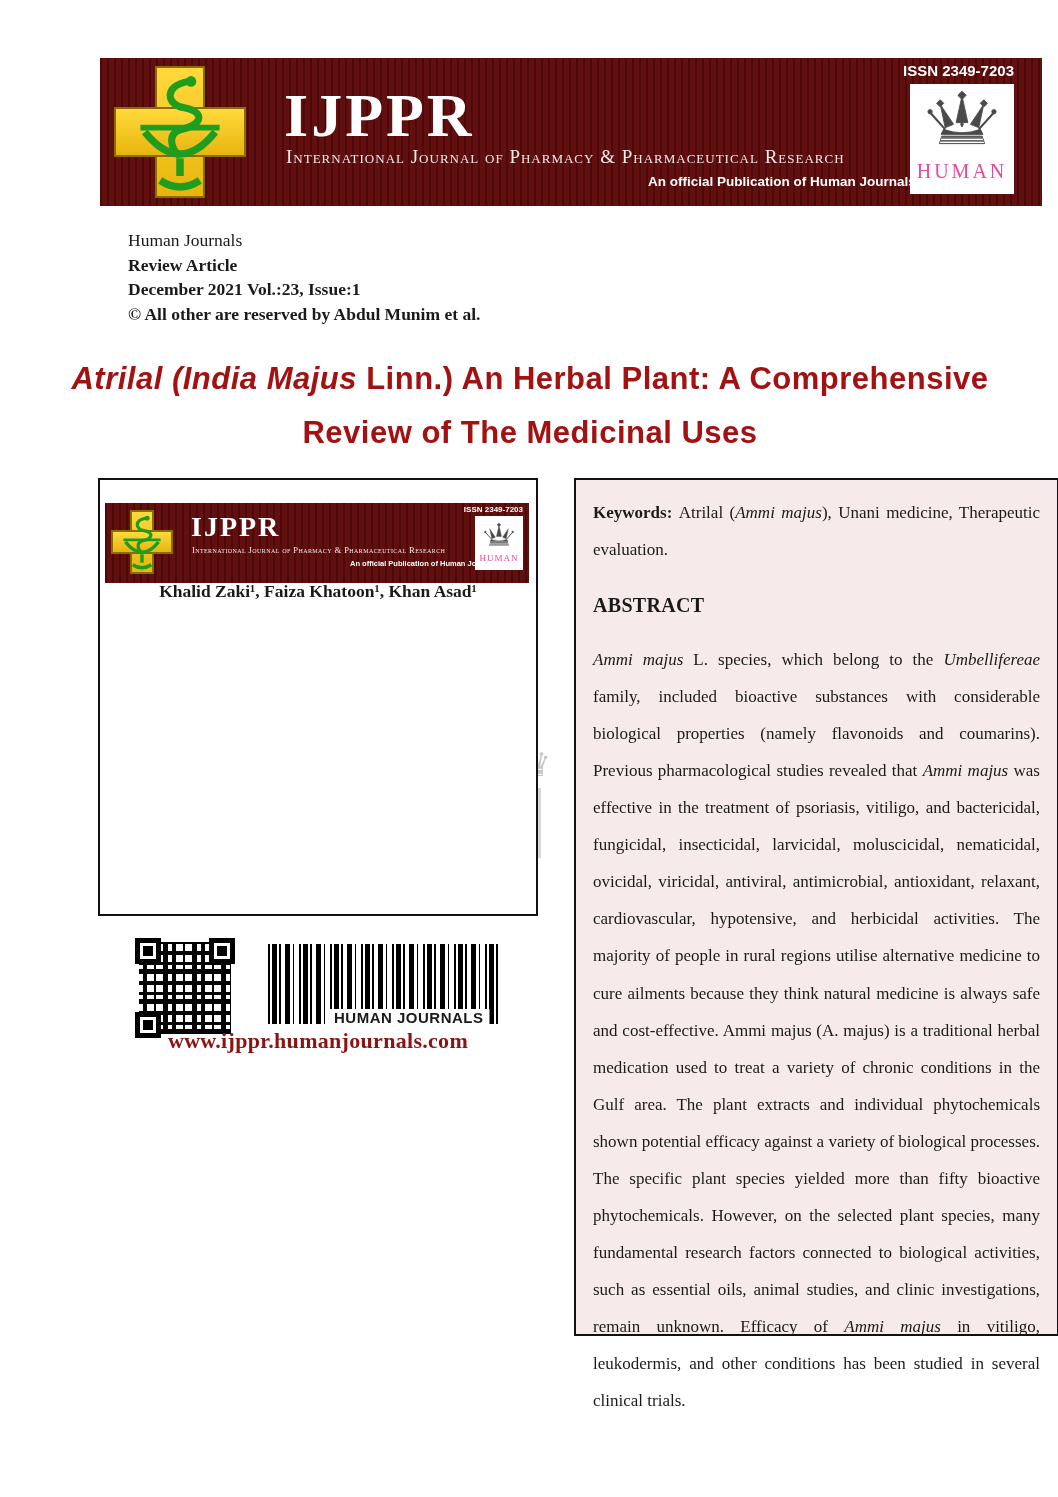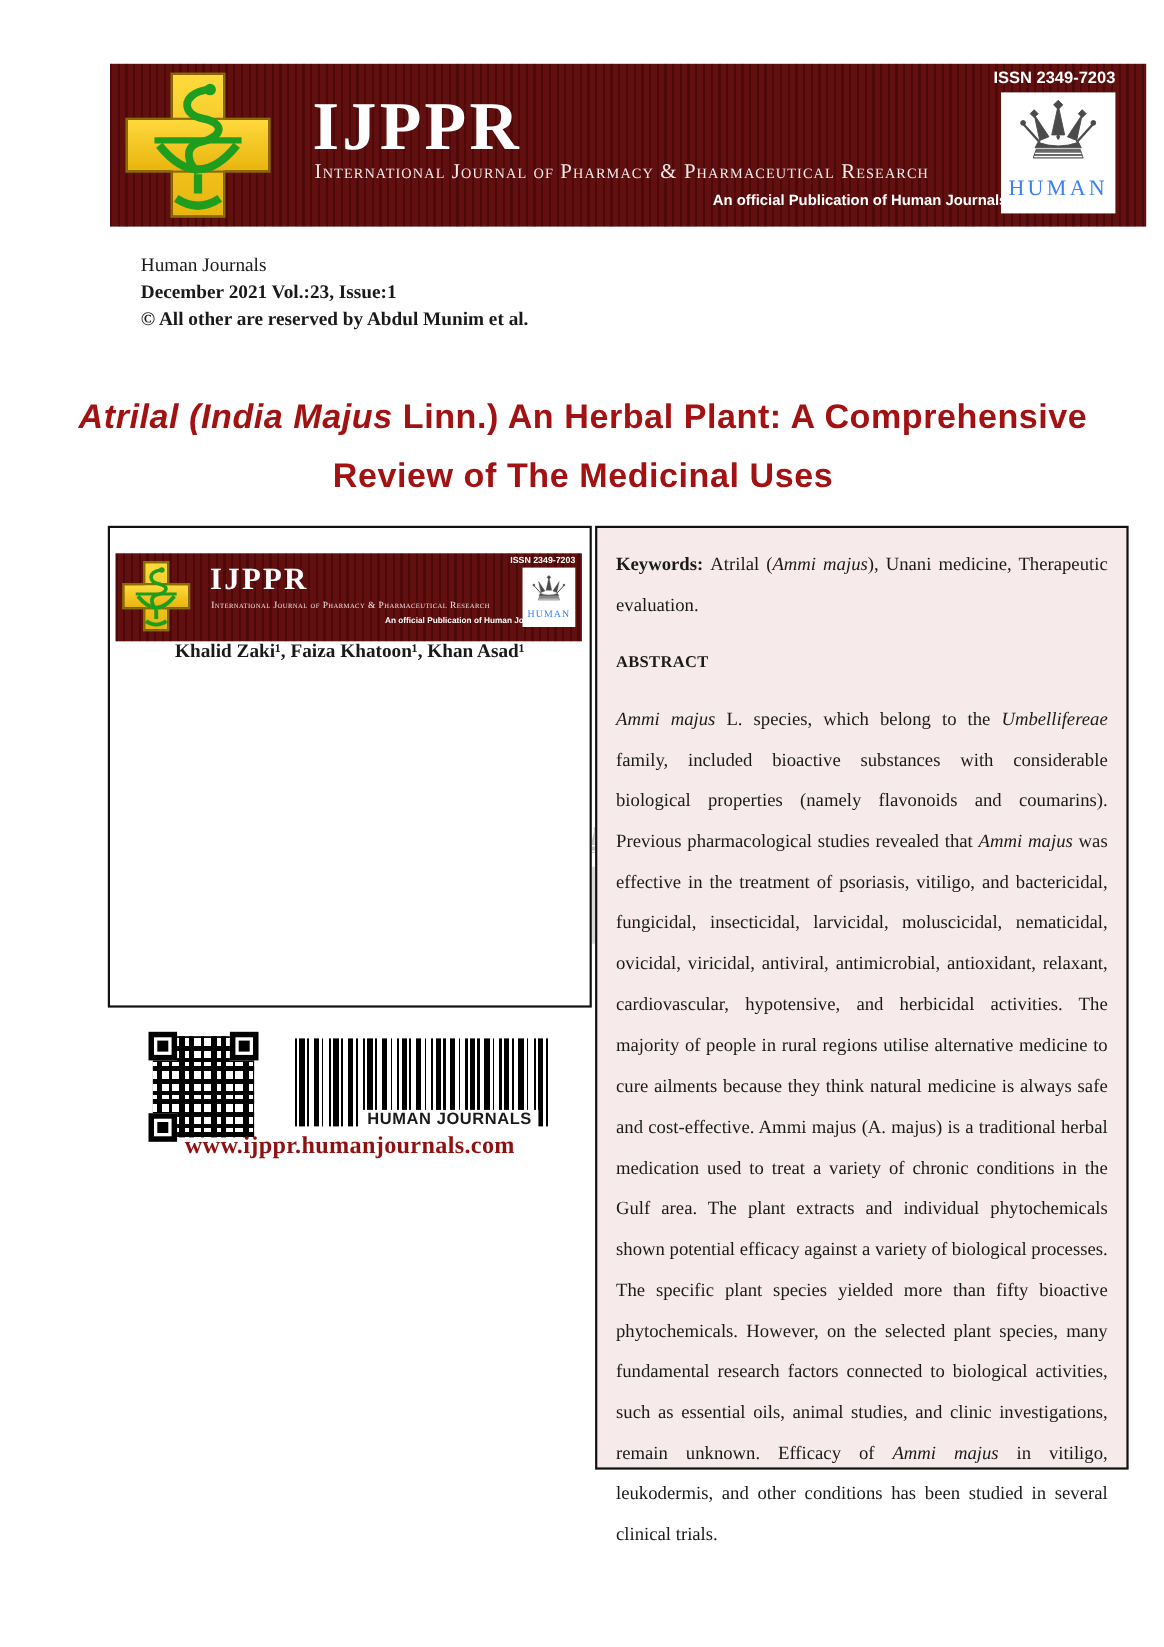--- a/index.html
+++ b/index.html
@@ -24,21 +24,21 @@
   .banner-lg .acronym{left:184px;top:22px;font-size:62px;letter-spacing:3px;}
   .journal-subtitle{position:absolute;color:#f3eaea;font-variant:small-caps;letter-spacing:1px;white-space:nowrap;}
   .banner-lg .journal-subtitle{left:186px;top:88px;font-size:19px;}
   .tagline{position:absolute;color:#fff;font-family:"Liberation Sans",sans-serif;font-weight:bold;white-space:nowrap;}
   .banner-lg .tagline{left:548px;top:116px;font-size:13.5px;}
   .issn{position:absolute;color:#fff;font-family:"Liberation Sans",sans-serif;font-weight:bold;}
   .banner-lg .issn{right:28px;top:4px;font-size:15px;}
   .human-box{position:absolute;background:#fff;text-align:center;}
   .banner-lg .human-box{right:28px;top:26px;width:104px;height:110px;}
   .human-box svg{display:block;margin:6px auto 0;}
-  .human-label{font-family:"Liberation Serif",serif;color:#3b82f6;letter-spacing:3px;}
+  .human-label{font-family:"Liberation Serif",serif;color:#ec4899;letter-spacing:3px;}
   .banner-lg .human-label{font-size:20px;margin-top:-2px;}
   
   .cross-wrap{position:absolute;}
   .banner-lg .cross-wrap{left:14px;top:8px;width:132px;height:132px;}
   .cross{position:absolute;inset:0;}
   .cross::before,.cross::after{content:"";position:absolute;background:linear-gradient(180deg,#ffd93c,#e8b50e);border:2px solid #8a6d00;box-sizing:border-box;}
   .cross::before{left:31%;top:0;width:38%;height:100%;}
   .cross::after{left:0;top:31%;width:100%;height:38%;}
   .cross-svg{position:absolute;left:0;top:0;width:100%;height:100%;z-index:2;}
 
@@ -79,24 +79,24 @@
   .finder::before{content:"";position:absolute;left:3px;top:3px;width:10px;height:10px;background:#000;}
   .finder.tl{left:0;top:0;} .finder.tr{right:0;top:0;} .finder.bl{left:0;bottom:0;}
   .barcode{position:absolute;left:268px;top:944px;width:233px;height:80px;z-index:1;
     background:repeating-linear-gradient(90deg,#000 0 2px,#fff 2px 4px,#000 4px 9px,#fff 9px 11px,#000 11px 13px,#fff 13px 17px,#000 17px 22px,#fff 22px 25px,#000 25px 26px,#fff 26px 31px);}
   .barcode-label{position:absolute;left:50%;transform:translateX(-35%);bottom:-2px;background:#fff;
     padding:0 6px;font-family:"Liberation Sans",sans-serif;font-weight:bold;font-size:15px;letter-spacing:.5px;white-space:nowrap;}
   .website{position:absolute;left:98px;top:1028px;width:440px;text-align:center;z-index:1;
     color:#8e1212;font-weight:bold;font-size:22px;letter-spacing:.3px;}
 
   
-  .right-box{position:absolute;left:541px;top:478px;width:485px;height:858px;border:2px solid #111;
+  .right-box{position:absolute;left:574px;top:478px;width:485px;height:858px;border:2px solid #111;
     background:#f7eaea;box-sizing:border-box;padding:14px 17px;z-index:1;}
   .right-box p{margin:0;text-align:justify;font-size:17px;line-height:2.18;}
-  .abstract-heading{font-weight:bold;font-size:15px;margin:26px 0 24px;letter-spacing:.3px;}
+  .abstract-heading{font-weight:bold;font-size:20px;margin:26px 0 24px;letter-spacing:.3px;}
 </style>
 </head>
 <body>
 
 <div class="watermark">
   <span class="wm-crown">♛</span>
   <span class="wm-bar"></span>
 </div>
 
 <div class="banner banner-lg">
@@ -135,20 +135,21 @@
         <line x1="48" y1="40" x2="52" y2="40" stroke-width="2.4"></line>
         <line x1="50" y1="38" x2="50" y2="43" stroke-width="2.4"></line>
       </g>
     </svg>
     <div class="human-label">HUMAN</div>
   </div>
 </div>
 
 <div class="meta">
   <div>Human Journals</div>
+  <div class="bold">Review Article</div>
   <div class="bold">December 2021 Vol.:23, Issue:1</div>
   <div class="bold">© All other are reserved by Abdul Munim et al.</div>
 </div>
 
 <div class="art-title">
   <div><span style="font-style: italic;">Atrilal (India Majus</span><span> Linn.) An Herbal Plant: A Comprehensive</span></div>
   <div>Review of The Medicinal Uses</div>
 </div>
 
 <div class="left-box">

